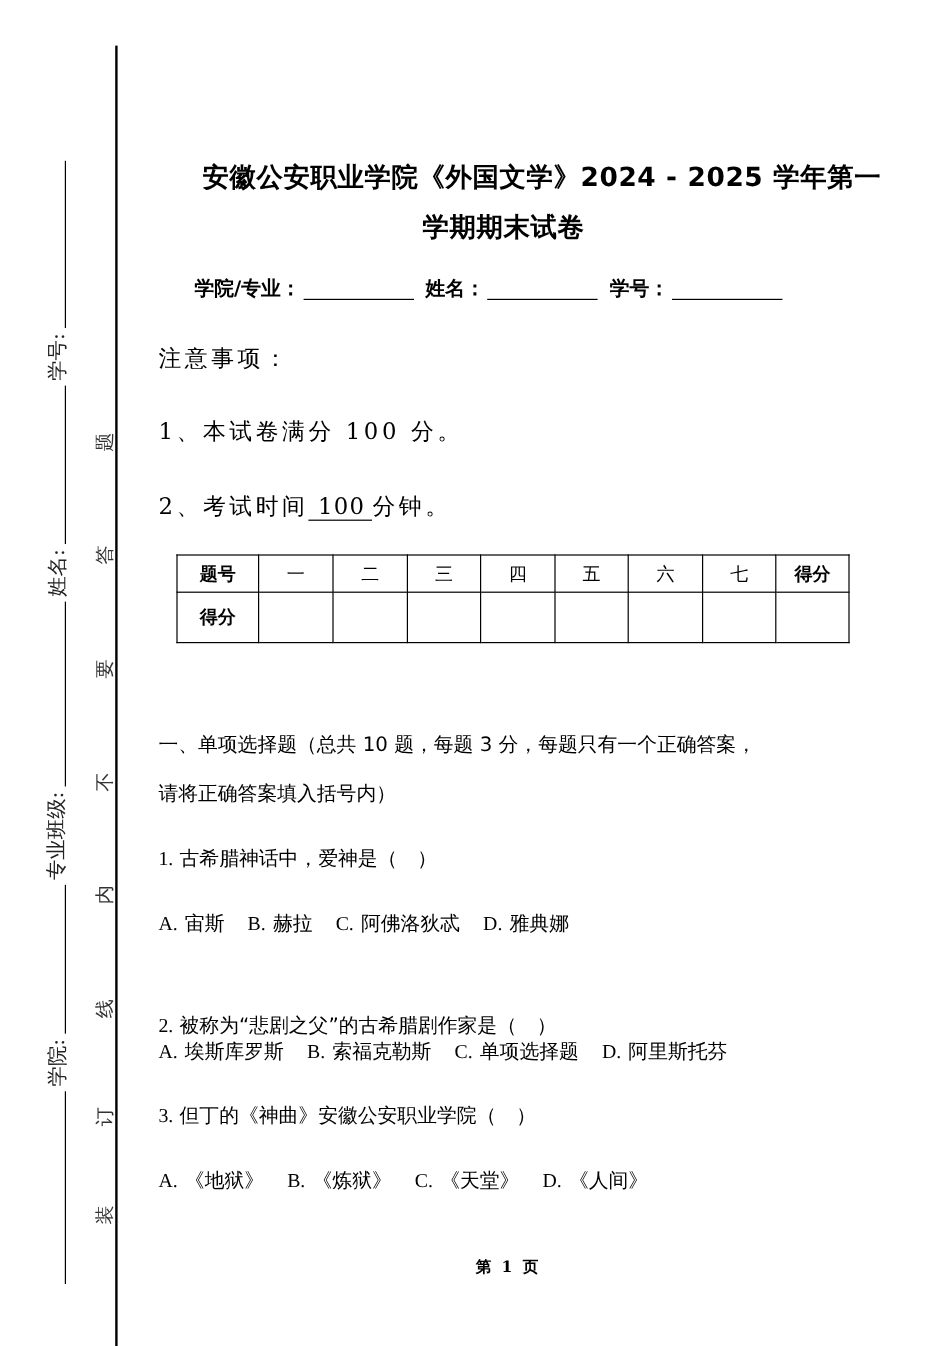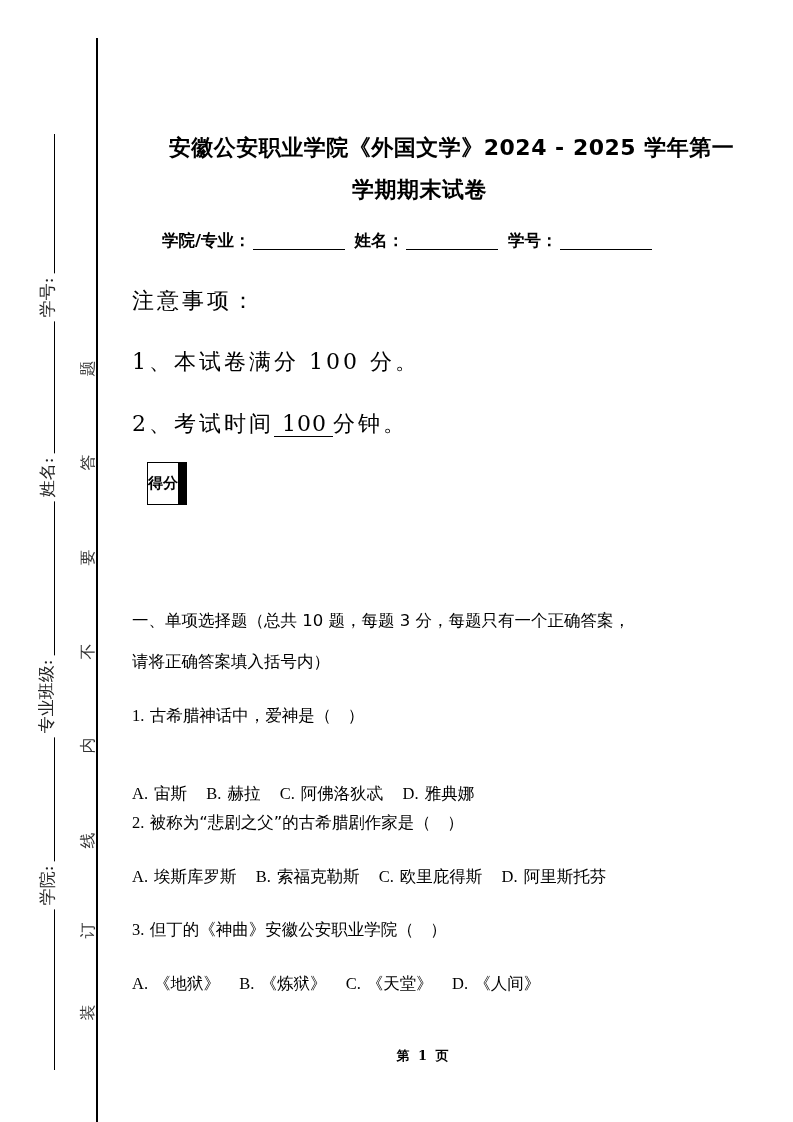--- a/index.html
+++ b/index.html
@@ -9,21 +9,21 @@
   .side-label { position:absolute; transform:rotate(-90deg); transform-origin:center center;
                 white-space:nowrap; font-size:17px; font-family:"DejaVu Serif","Liberation Serif",serif; color:#222;
                 background:#fff; padding:0 4px; }
   .side-char { position:absolute; transform:rotate(-90deg); font-size:16px; color:#333; width:20px; text-align:center;
                font-family:"DejaVu Serif","Liberation Serif",serif; }
   .title { position:absolute; left:100px; width:693px; text-align:center; font-weight:bold;
            font-family:"DejaVu Sans","Liberation Sans",sans-serif; font-size:22px; letter-spacing:0.5px; }
   .info-row { position:absolute; top:230px; left:162px; font-weight:bold; font-size:16.5px;
               font-family:"DejaVu Sans","Liberation Sans",sans-serif; display:flex; align-items:flex-end; }
   .info-row .blank { display:inline-block; border-bottom:1.2px solid #000; width:92px; height:18px; margin:0 10px 2px 2px; }
-  .note { position:absolute; left:132px; font-size:22px; letter-spacing:3px; }
+  .note { position:absolute; left:132px; font-size:19px; letter-spacing:3px; }
   .u { display:inline-block; border-bottom:1.2px solid #000; padding:0 6px 0 8px; letter-spacing:1px; }
   table.score { position:absolute; left:147px; top:462px; border-collapse:collapse; }
   table.score td { border:1.3px solid #000; text-align:center; vertical-align:middle; font-size:15px;
                    font-family:"DejaVu Sans","Liberation Sans",sans-serif; padding:0; }
   table.score td.hd { font-weight:bold; }
   .q { position:absolute; left:132px; font-size:16.5px; font-family:"DejaVu Sans","Liberation Sans",sans-serif; }
   .q .num { font-family:"Liberation Serif","DejaVu Serif",serif; }
   .sec { position:absolute; left:132px; font-size:16.5px; font-family:"DejaVu Sans","Liberation Sans",sans-serif; }
   .opts span.opt { margin-right:14px; }
   .opts .lt { font-family:"Liberation Serif","DejaVu Serif",serif; margin-right:6px; }
@@ -63,20 +63,31 @@
 </div>
 
 <div class="note" style="top:286px;">注意事项：</div>
 <div class="note" style="top:347px;">1、本试卷满分 100 分。</div>
 <div class="note" style="top:409px;">
   <span>2、考试时间</span><span class="u">100</span><span>分钟。</span>
 </div>
 
 <table class="score">
   <tbody>
+      <tr style="height:31px;">
+    <td class="hd" style="width:67px;">题号</td>
+    <td style="width:61px;">一</td>
+    <td style="width:61px;">二</td>
+    <td style="width:60px;">三</td>
+    <td style="width:61px;">四</td>
+    <td style="width:60px;">五</td>
+    <td style="width:61px;">六</td>
+    <td style="width:60px;">七</td>
+    <td class="hd" style="width:60px;">得分</td>
+  </tr>
   <tr style="height:42px;">
     <td class="hd">得分</td>
     <td></td>
     <td></td>
     <td></td>
     <td></td>
     <td></td>
     <td></td>
     <td></td>
     <td></td>
@@ -84,35 +95,35 @@
 </tbody>
   </table>
 
 <div class="sec" style="top:610px;">一、单项选择题（总共 10 题，每题 3 分，每题只有一个正确答案，</div>
 <div class="sec" style="top:651px;">请将正确答案填入括号内）</div>
 
 <div class="q" style="top:705px;">
   <span class="num">1.</span>
   <span>古希腊神话中，爱神是（　）</span>
 </div>
-<div class="q opts" style="top:783px;">
+<div class="q opts" style="top:759px;">
   <span class="opt"><span class="lt">A.</span><span>宙斯</span></span>
   <span class="opt"><span class="lt">B.</span><span>赫拉</span></span>
   <span class="opt"><span class="lt">C.</span><span>阿佛洛狄忒</span></span>
   <span class="opt"><span class="lt">D.</span><span>雅典娜</span></span>
 </div>
 
-<div class="q" style="top:812px;">
+<div class="q" style="top:844px;">
   <span class="num">2.</span>
   <span>被称为“悲剧之父”的古希腊剧作家是（　）</span>
 </div>
 <div class="q opts" style="top:866px;">
   <span class="opt"><span class="lt">A.</span><span>埃斯库罗斯</span></span>
   <span class="opt"><span class="lt">B.</span><span>索福克勒斯</span></span>
-  <span class="opt"><span class="lt">C.</span><span>欧里庇得斯</span></span>
+  <span class="opt"><span class="lt">C.</span><span>单项选择题</span></span>
   <span class="opt"><span class="lt">D.</span><span>阿里斯托芬</span></span>
 </div>
 
 <div class="q" style="top:919px;">
   <span class="num">3.</span>
   <span>但丁的《神曲》安徽公安职业学院（　）</span>
 </div>
 <div class="q opts" style="top:973px;">
   <span class="opt"><span class="lt">A.</span><span>《地狱》</span></span>
   <span class="opt"><span class="lt">B.</span><span>《炼狱》</span></span>

